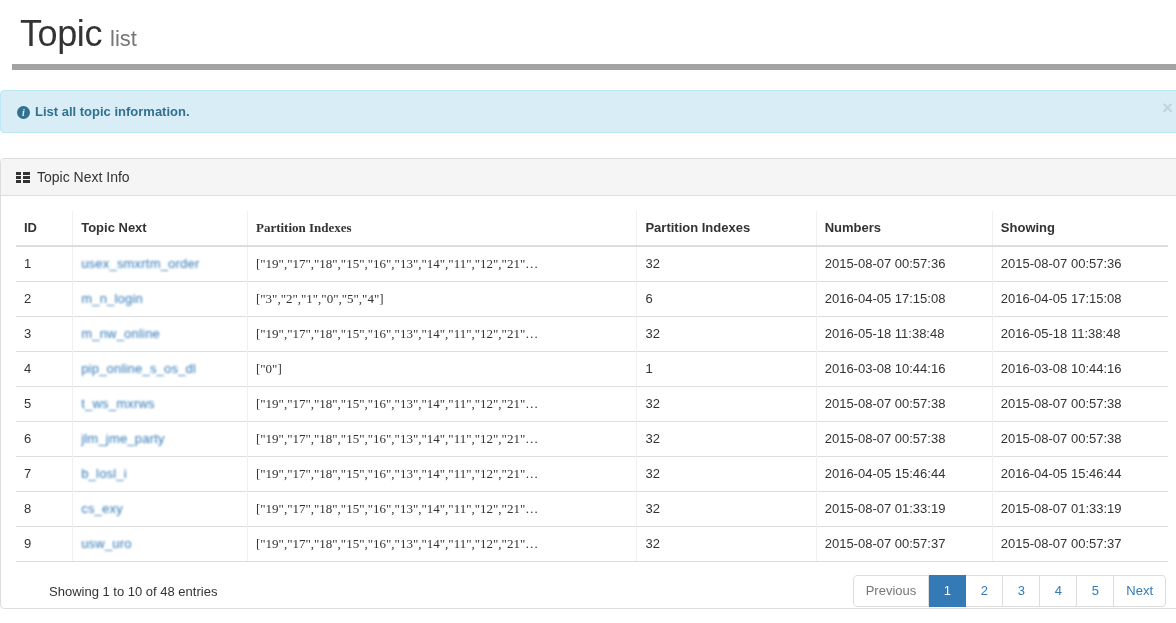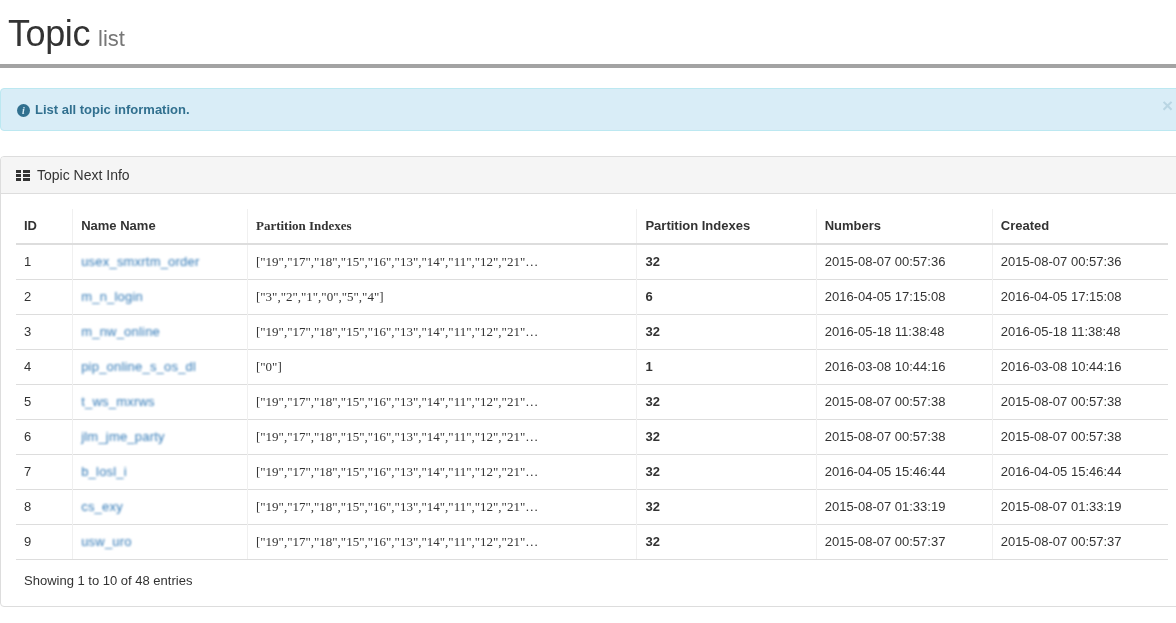--- a/index.html
+++ b/index.html
@@ -13,22 +13,23 @@
     font-family: "Liberation Sans", sans-serif;
     font-size: 13px;
     color: #333333;
     overflow: hidden;
     position: relative;
   }
 
   
   .page-header {
     padding: 14px 12px 10px 8px;
-    border-bottom: 4px solid #a3a3a3;
+    border-bottom: 6px solid #a3a3a3;
     margin-bottom: 0;
+    margin-left: 12px;
   }
   .page-title {
     font-size: 36px;
     line-height: 1.1;
     font-weight: normal;
     color: #333333;
     margin: 0;
     letter-spacing: -0.4px;
   }
   .page-title-sub {
@@ -150,40 +151,42 @@
     color: #333333;
     white-space: nowrap;
     vertical-align: middle;
   }
   table.dt tbody td:first-child { border-left: none; }
   table.dt tbody tr:last-child td { border-bottom: 1px solid #dddddd; }
 
   .col-id    { width: 50px; }
   .col-name  { width: 172px; }
   .col-part  { width: 405px; font-family: Liberation Serif, serif; }
-  .col-pnum  { width: 183px; font-weight: bold; }
+  .col-pnum  { width: 183px; }
   .col-crt   { width: 173px; }
   .col-mod   { width: 173px; }
 
   .topic-link {
     color: #337ab7;
     text-decoration: none;
     cursor: pointer;
     display: inline-block;
     filter: blur(1.15px);
     letter-spacing: 0.2px;
   }
 
   
   .table-footer {
     display: flex;
     justify-content: space-between;
+    align-items: center;
     padding: 13px 2px 0 2px;
     height: 46px;
     box-sizing: border-box;
+    margin-left: 25px;
   }
   .dt-info {
     font-size: 13px;
     color: #333333;
     padding-left: 6px;
   }
   .pagination {
     display: flex;
     border-radius: 4px;
     overflow: hidden;
@@ -243,25 +246,25 @@
       <i class="b2"></i><i class="b2b"></i>
       <i class="b3"></i><i class="b3b"></i>
     </span><span>Topic Next Info</span>
   </div>
 
   <div class="panel-body">
     <table class="dt">
       <thead>
         <tr>
           <th class="col-id">ID</th>
-          <th class="col-name">Name Name</th>
+          <th class="col-name">Topic Next</th>
           <th class="col-part">Partition Indexes</th>
           <th class="col-pnum">Partition Indexes</th>
           <th class="col-crt">Numbers</th>
-          <th class="col-mod">Created</th>
+          <th class="col-mod">Showing</th>
         </tr>
       </thead>
       <tbody id="table-body">
           <tr>
             <td class="col-id">1</td>
             <td class="col-name"><a class="topic-link">usex_smxrtm_order</a></td>
             <td class="col-part">["19","17","18","15","16","13","14","11","12","21"…</td>
             <td class="col-pnum">32</td>
             <td class="col-crt">2015-08-07 00:57:36</td>
             <td class="col-mod">2015-08-07 00:57:36</td>
@@ -328,15 +331,24 @@
             <td class="col-part">["19","17","18","15","16","13","14","11","12","21"…</td>
             <td class="col-pnum">32</td>
             <td class="col-crt">2015-08-07 00:57:37</td>
             <td class="col-mod">2015-08-07 00:57:37</td>
           </tr>
         </tbody>
     </table>
 
     <div class="table-footer">
       <div class="dt-info">Showing 1 to 10 of 48 entries</div>
+      <div class="pagination" id="pagination">
+          <div class="pg disabled">Previous</div>
+          <div class="pg active">1</div>
+          <div class="pg">2</div>
+          <div class="pg">3</div>
+          <div class="pg">4</div>
+          <div class="pg">5</div>
+          <div class="pg">Next</div>
+        </div>
     </div>
   </div>
 </div>
 
 </body></html>

